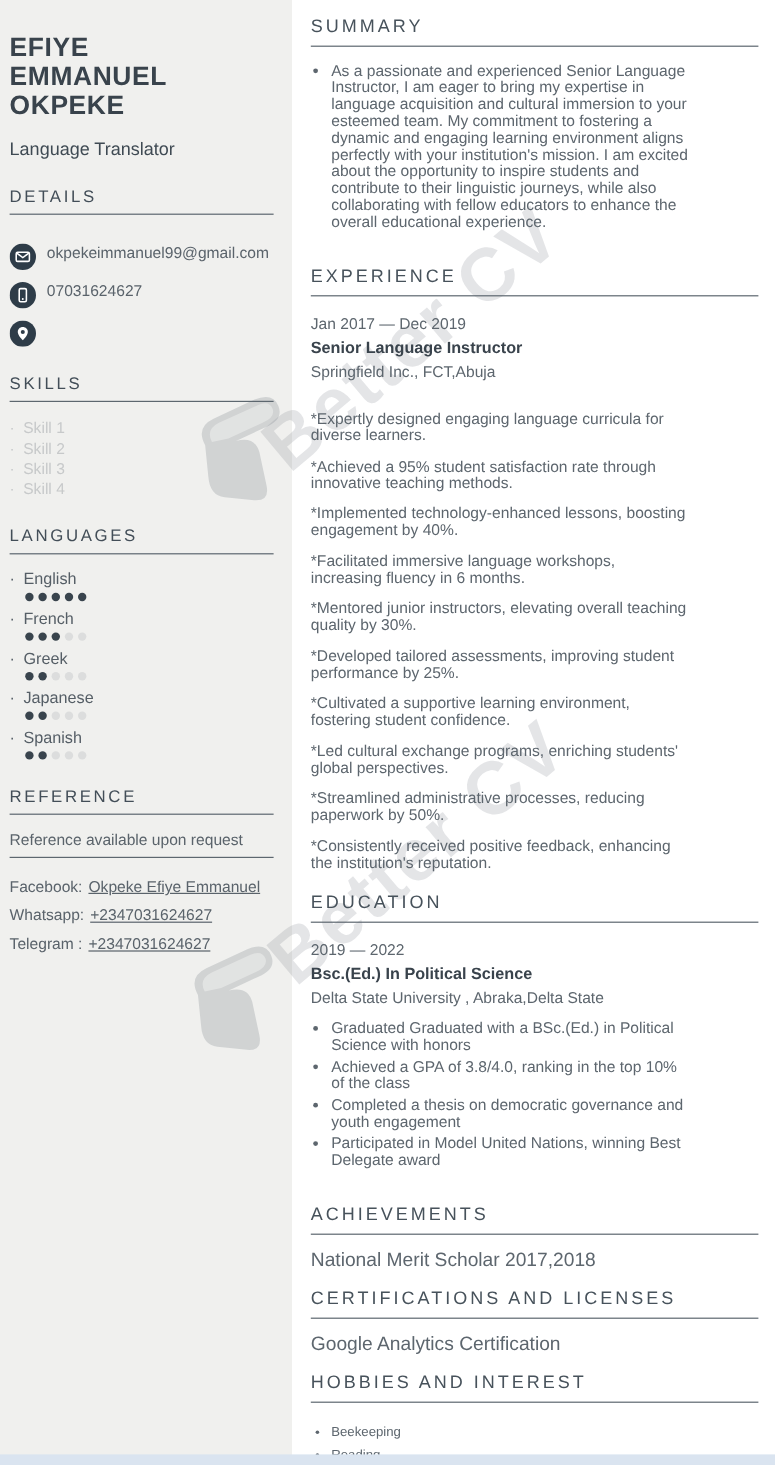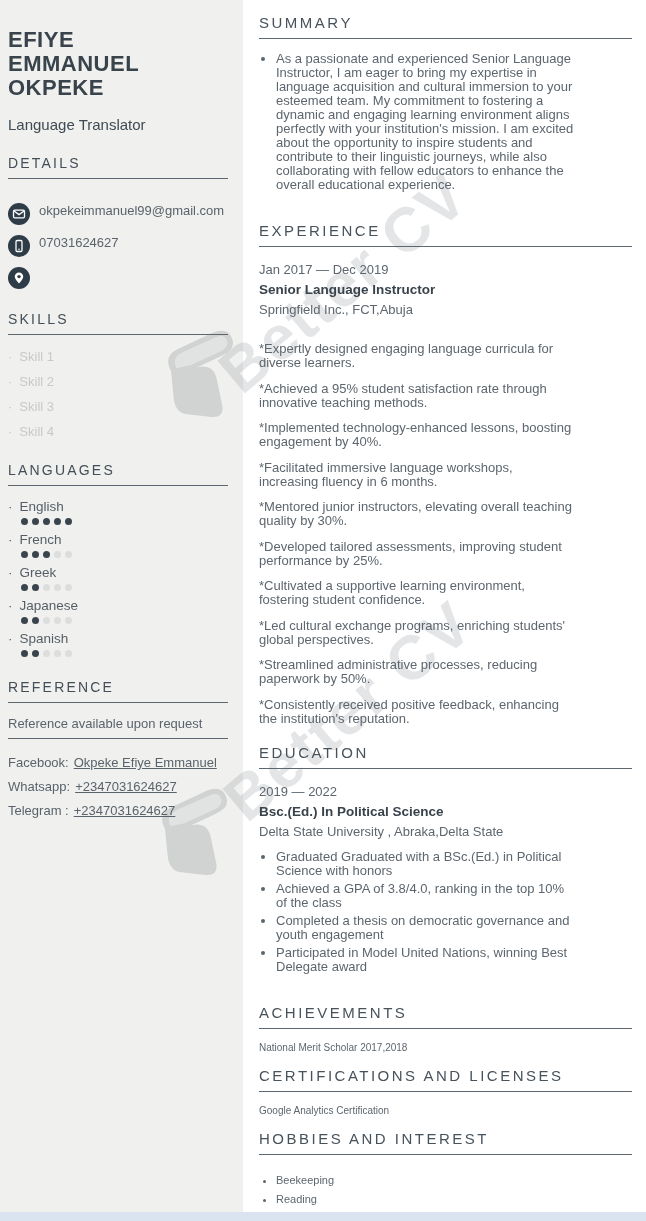--- a/index.html
+++ b/index.html
@@ -35,21 +35,21 @@
           color:#39434c; max-width:172px; text-transform:uppercase; }
   .job-title { margin-top:16px; font-size:15px; color:#3f4a53; }
   .side-heading { margin-top:22px; font-size:14px; letter-spacing:2.2px; color:#434e58; }
   .side-section-body { margin-top:13px; }
 
   .detail-row { display:flex; align-items:flex-start; margin-bottom:10px; }
   .detail-icon { flex:0 0 22px; width:22px; height:22px; margin-right:9px; }
   .detail-text { font-size:13px; line-height:15px; color:#5a636b; word-break:break-all; }
   .detail-text.addr { word-break:normal; }
 
-  .skill-item { font-size:13px; line-height:17px; color:#c7c9ca;margin-top:8px; }
+  .skill-item { font-size:13px; line-height:17px; color:#c7c9ca; }
   .skill-item::before { content:"·"; margin-right:7px; color:#c7c9ca; }
 
   .lang-item { margin-bottom:7px; }
   .lang-name { font-size:13.5px; line-height:16px; color:#555e66; }
   .lang-name::before { content:"·"; margin-right:7px; color:#555e66; }
   .dots { margin:3px 0 0 13px; display:flex; gap:4px; }
   .dot { width:7px; height:7px; border-radius:50%; background:#dcdddd; }
   .dot.filled { background:#39444d; }
 
   .reference-text { font-size:13px; color:#5a636b; }
@@ -70,21 +70,21 @@
   .date-line { font-size:13px; line-height:20px; color:#5d666e; }
   .role-title { font-size:13.5px; line-height:20px; font-weight:700; color:#39434c; }
   .company-line { font-size:13px; line-height:20px; color:#5d666e; }
 
   .hl { font-size:13px; line-height:14px; color:#5d666e; margin-bottom:11.5px; max-width:315px; }
   .exp-highlights { margin-top:22px; }
 
   .edu-list { list-style:disc; padding-left:17px; margin-top:8px; color:#5d666e; max-width:315px; }
   .edu-list li { font-size:13px; line-height:14px; margin-bottom:4px; }
 
-  .plain-line { font-size:10px; color:#5d666e; }
+  .plain-line { font-size:16px; color:#5d666e; }
 
   .hobby-list { list-style:disc; padding-left:17px; color:#5d666e; }
   .hobby-list li { font-size:11px; line-height:19.5px; }
 
   .mt-summary-exp { margin-top:30px; }
   .mt-exp-edu { margin-top:18px; }
   .mt-edu-ach { margin-top:30px; }
   .mt-small { margin-top:14px; }
 
   .bottom-strip { position:absolute; left:0; bottom:0; width:100%; height:9px;

